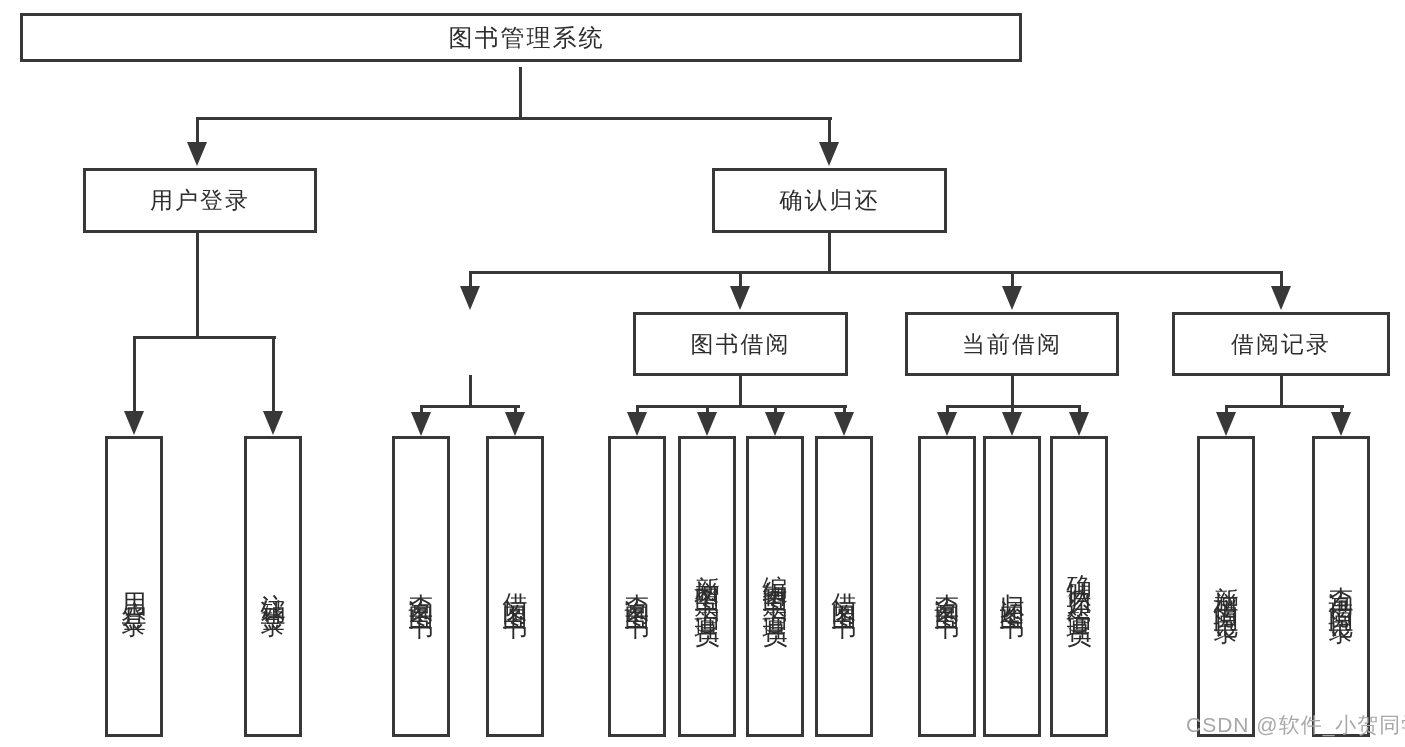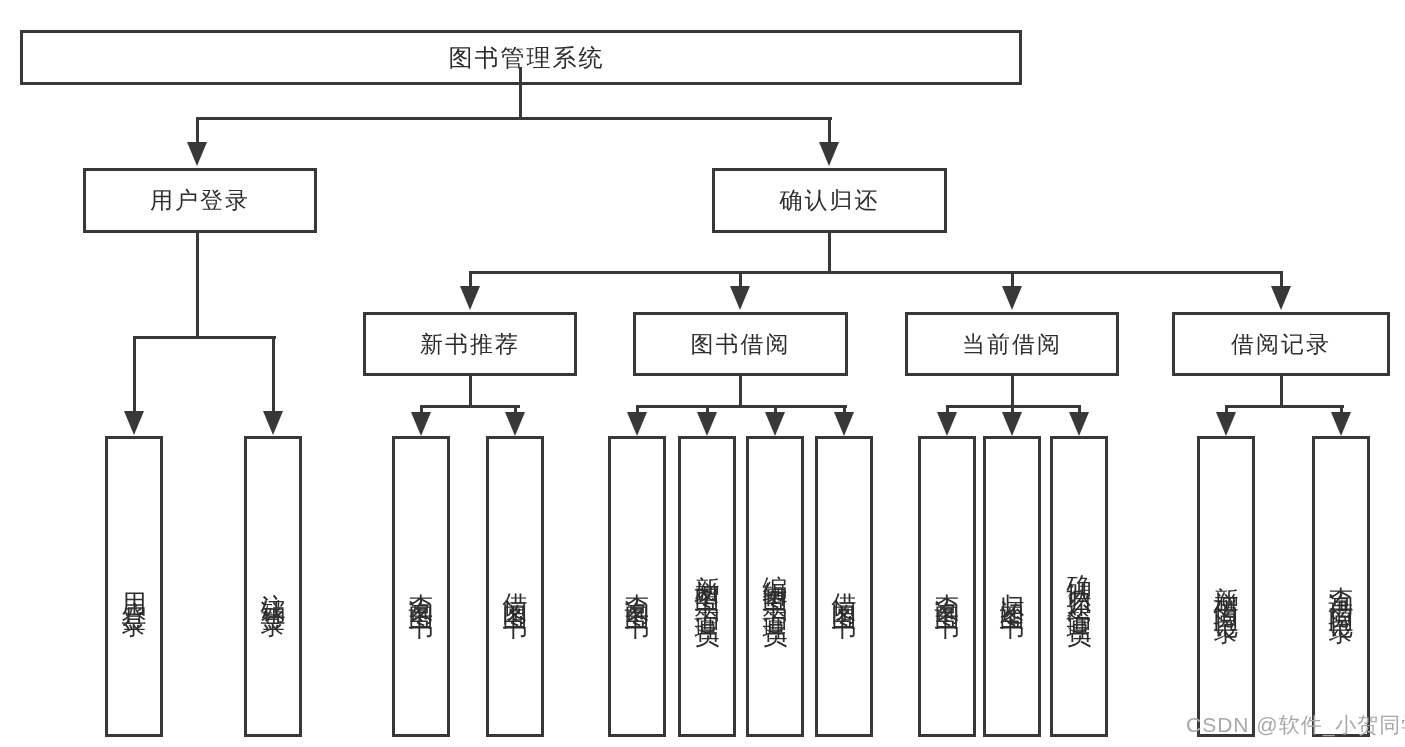--- a/index.html
+++ b/index.html
@@ -84,21 +84,21 @@
     color: #a8a8a8;
     white-space: nowrap;
     letter-spacing: 1px;
   }
 </style>
 </head>
 <body>
 
 <div id="canvas">
 
-  <div class="node" style="left:20px; top:30px; width:1002px; height:55px;padding-left:11px;">
+  <div class="node" style="left:20px; top:13px; width:1002px; height:49px;padding-left:11px;">
     <span class="h-label root-label">图书管理系统</span>
   </div>
 
   <div class="vline" style="left:518.5px; top:67px; height:52px;"></div>
   <div class="hline" style="left:195.5px; top:117px; width:636px;"></div>
   <div class="arrow" style="left:195.5px; top:118px; height:24px;"></div>
   <div class="arrow" style="left:827.5px; top:118px; height:24px;"></div>
 
   <div class="node" style="left:83px; top:168px; width:234px; height:65px;">
     <span class="h-label">用户登录</span>
@@ -112,23 +112,20 @@
   <div class="arrow" style="left:132.5px; top:337px; height:74px;"></div>
   <div class="arrow" style="left:271.5px; top:337px; height:74px;"></div>
 
   <div class="vline" style="left:827.5px; top:232px; height:42px;"></div>
   <div class="hline" style="left:468.5px; top:271px; width:814px;"></div>
   <div class="arrow" style="left:468.5px; top:272px; height:14px;"></div>
   <div class="arrow" style="left:738.5px; top:272px; height:14px;"></div>
   <div class="arrow" style="left:1010.5px; top:272px; height:14px;"></div>
   <div class="arrow" style="left:1279.5px; top:272px; height:14px;"></div>
 
-  <div class="node" style="left:363px; top:312px; width:214px; height:64px;">
-    <span class="h-label">新书推荐</span>
-  </div>
   <div class="node" style="left:633px; top:312px; width:215px; height:64px;">
     <span class="h-label">图书借阅</span>
   </div>
   <div class="node" style="left:905px; top:312px; width:214px; height:64px;">
     <span class="h-label">当前借阅</span>
   </div>
   <div class="node" style="left:1172px; top:312px; width:218px; height:64px;">
     <span class="h-label">借阅记录</span>
   </div>
 

